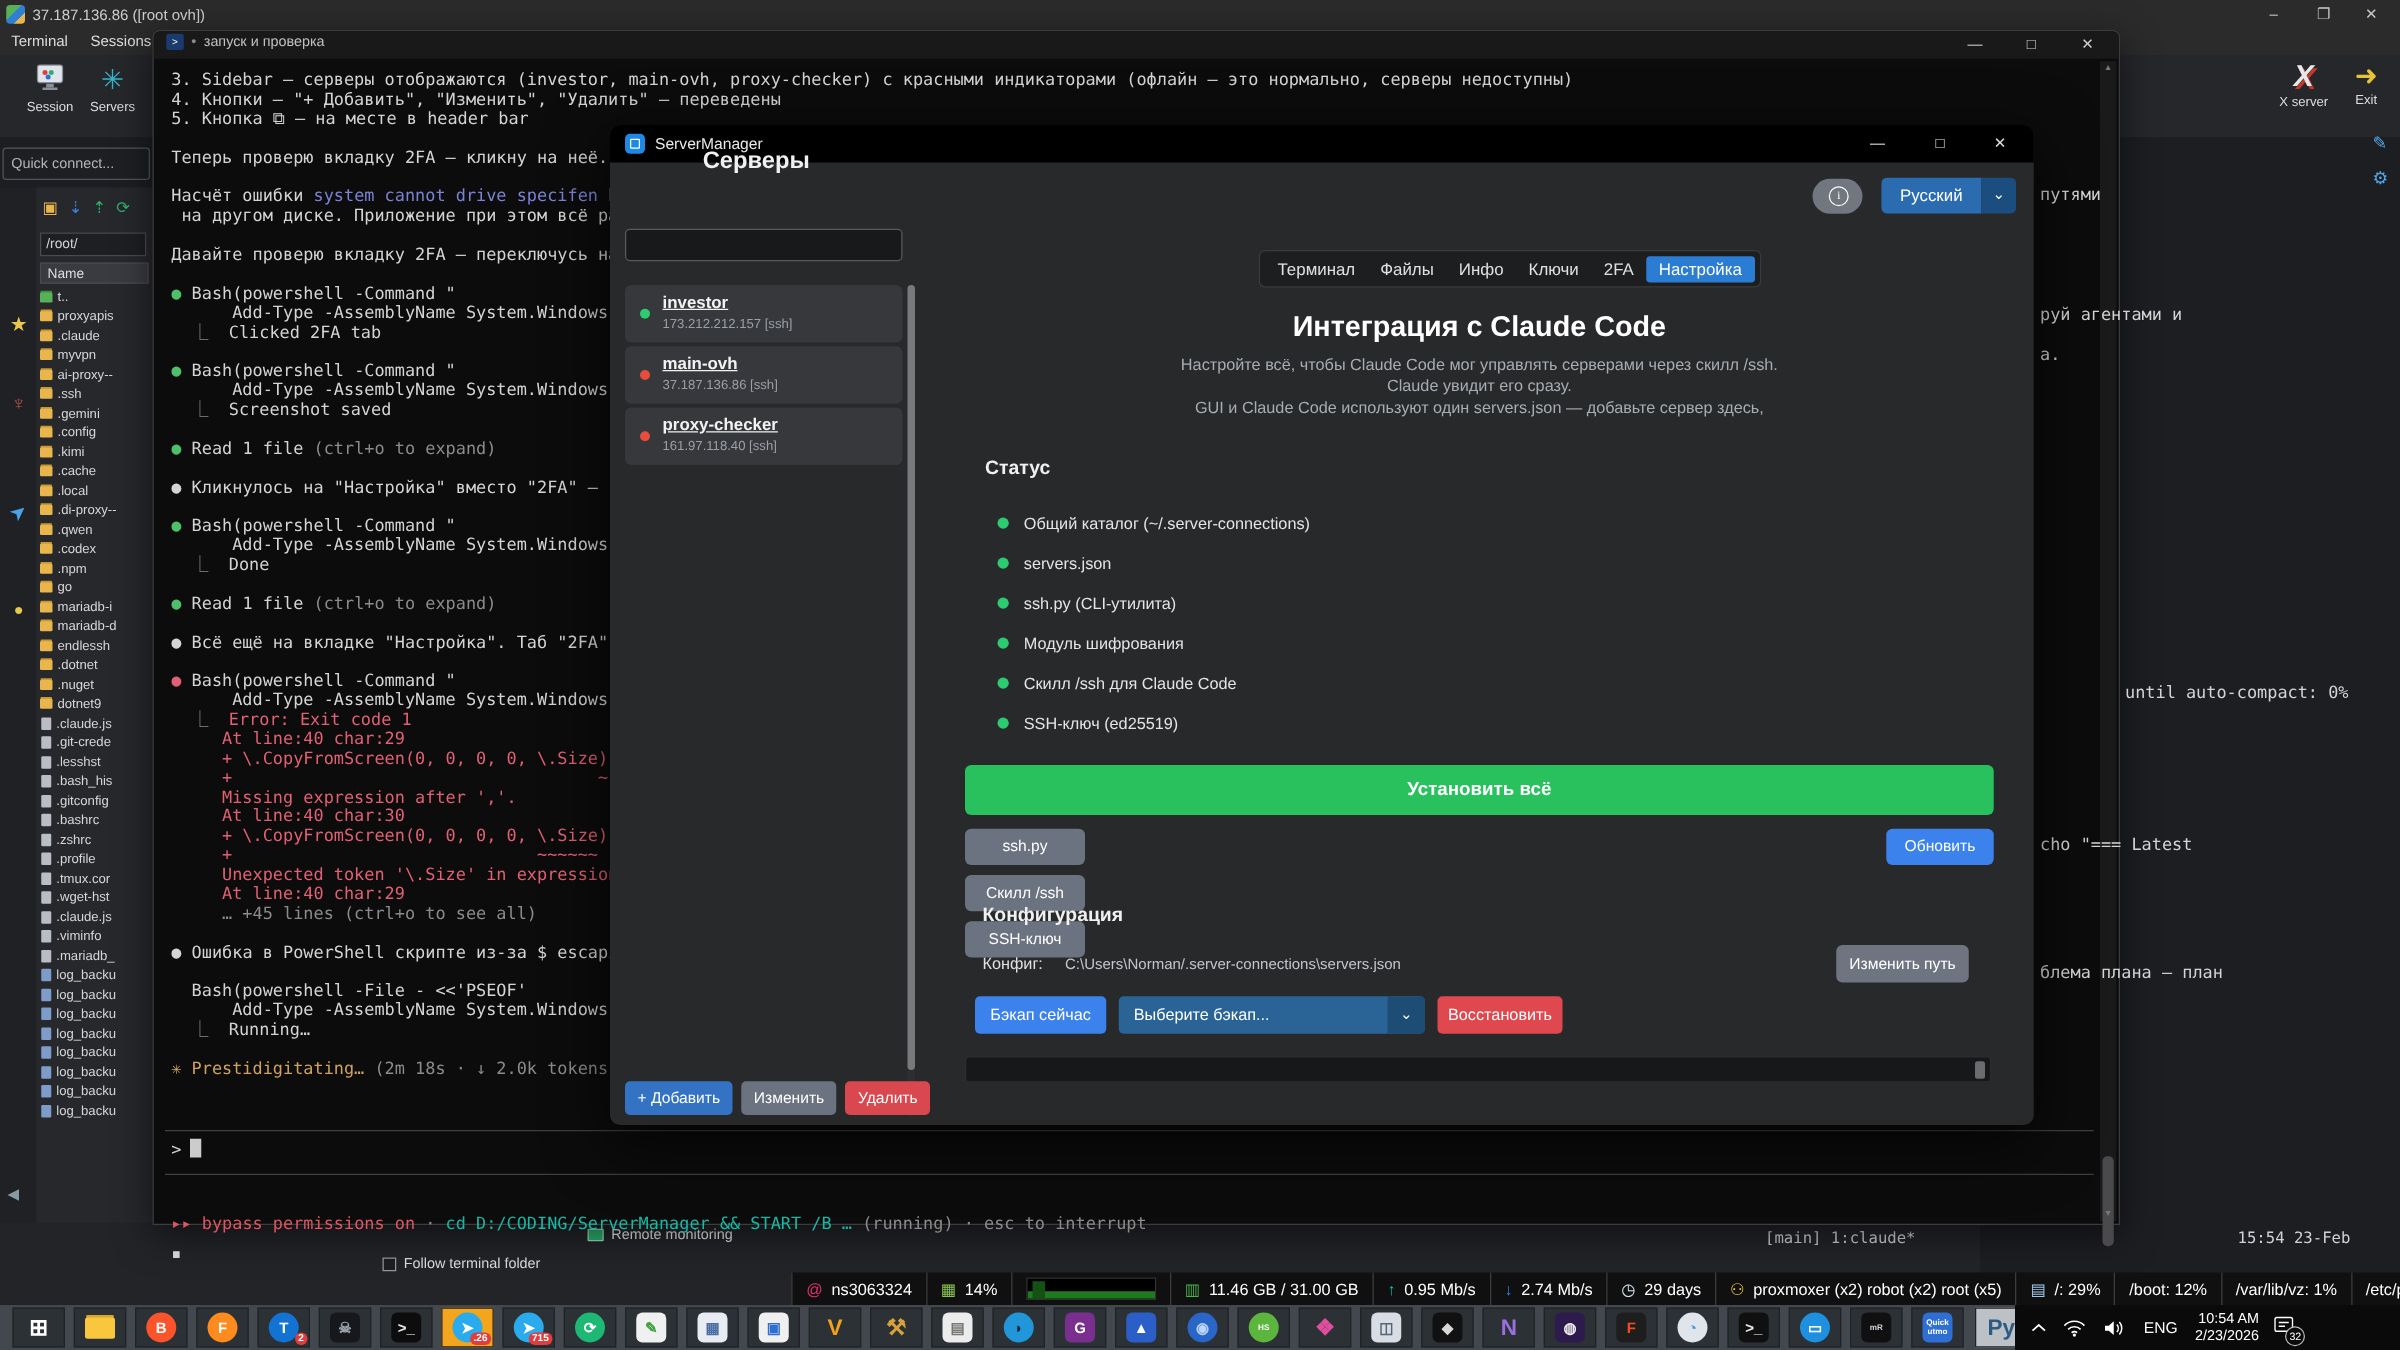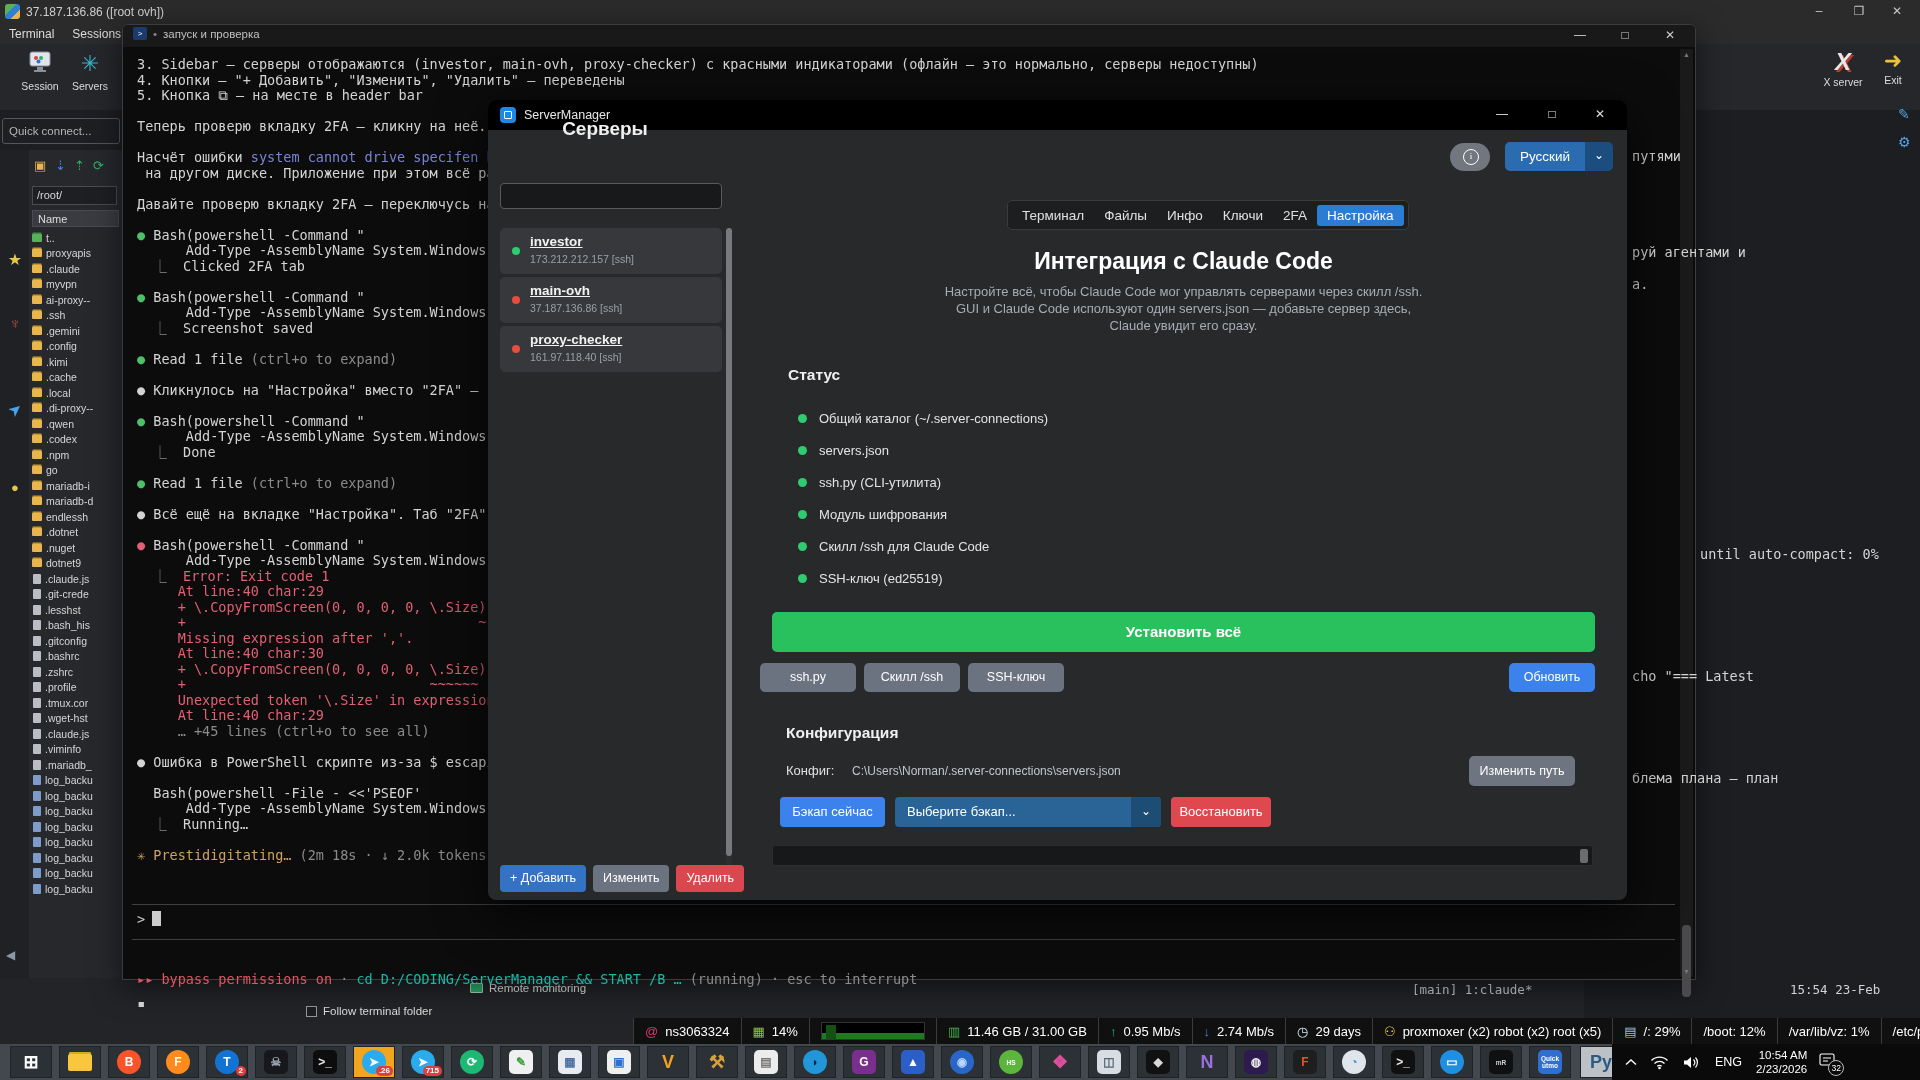--- a/index.html
+++ b/index.html
@@ -103,32 +103,32 @@
   .sm-tab { color:#e0e0e0; font-size:13.5px; padding:3px 10px; border-radius:3px; }
   .sm-tab.active { background:#2b7cd3; color:#fff; }
   .sm-h1 { position:absolute; left:0; width:887px; top:118px; text-align:center; color:#fff; font-size:23px; font-weight:bold; }
   .sm-sub { position:absolute; left:0; width:887px; top:153px; text-align:center; color:#a7adb3; font-size:13px; line-height:17px; }
   .sm-status-title { position:absolute; left:48px; top:236px; color:#f0f0f0; font-size:15.5px; font-weight:bold; }
   .status-items { position:absolute; left:58px; top:272px; }
   .status-item { height:32px; display:flex; align-items:center; gap:12px; color:#e4e4e4; font-size:13px; }
   .gdot { width:9px; height:9px; border-radius:50%; background:#2ecc71; flex:none; }
   .install-btn { position:absolute; left:32px; top:482px; width:823px; height:40px; background:#29c15e; border-radius:5px;
     color:#fff; font-size:15px; font-weight:bold; text-align:center; line-height:40px; }
-  .small-btns { position:absolute; left:20px; top:533px; display:flex; gap:8px; }
+  .small-btns { position:absolute; left:32px; top:533px; display:flex; gap:8px;flex-direction:column; }
   .gbtn { width:96px; height:29px; background:#6b7280; border-radius:5px; color:#fff; font-size:12.5px; text-align:center; line-height:29px; }
   .refresh-btn { position:absolute; left:769px; top:533px; width:86px; height:29px; background:#3b82ec; border-radius:5px;
     color:#fff; font-size:12.5px; text-align:center; line-height:29px; }
   .sm-config-title { position:absolute; left:46px; top:594px; color:#f0f0f0; font-size:15.5px; font-weight:bold; }
   .cfg-label { position:absolute; left:46px; top:633px; color:#e0e0e0; font-size:13px; }
   .cfg-path { position:absolute; left:112px; top:634px; color:#c2c6cc; font-size:12px; font-family:Liberation Sans, sans-serif; }
   .change-path { position:absolute; left:729px; top:626px; width:106px; height:30px; background:#6e7480; border-radius:5px;
     color:#fff; font-size:12.5px; text-align:center; line-height:30px; }
   .backup-row { position:absolute; left:40px; top:667px; display:flex; gap:10px; }
   .bk-now { width:105px; height:30px; background:#3b82ec; border-radius:4px; color:#fff; font-size:13px; text-align:center; line-height:30px; }
-  .bk-select { width:266px; height:30px; background:#2a6496; border-radius:4px; display:flex; overflow:hidden; }
+  .bk-select { width:245px; height:30px; background:#2a6496; border-radius:4px; display:flex; overflow:hidden; }
   .bk-select .txt { flex:1; color:#fff; font-size:13px; line-height:30px; padding-left:12px; }
   .bk-select .chev { width:30px; background:#1d4d75; color:#fff; text-align:center; line-height:28px; font-size:12px; }
   .bk-restore { width:100px; height:30px; background:#e0484f; border-radius:4px; color:#fff; font-size:13px; text-align:center; line-height:30px; }
   .sm-logbox { position:absolute; left:32px; top:715px; width:821px; height:21px; background:#17181a; border:1px solid #2c2d2f; border-radius:3px; }
   .sm-log-thumb { position:absolute; right:4px; top:3px; width:8px; height:14px; background:#6a6c70; border-radius:2px; }
 
   
   .ribbon { left:633px; top:1018px; width:1287px; height:26px; background:#101010; border-left:1px solid #3c3c3c;
     display:flex; align-items:stretch; z-index:30; }
   .rcell { display:flex; align-items:center; gap:7px; padding:0 11px; border-right:1px solid #3c3c3c; color:#fff; font-size:13px; white-space:nowrap; }
@@ -489,22 +489,22 @@
           <span class="sm-tab">Терминал</span>
           <span class="sm-tab">Файлы</span>
           <span class="sm-tab">Инфо</span>
           <span class="sm-tab">Ключи</span>
           <span class="sm-tab">2FA</span>
           <span class="sm-tab active">Настройка</span>
         </div>
       <div class="sm-h1">Интеграция с Claude Code</div>
       <div class="sm-sub" id="sm-sub">
           <div>Настройте всё, чтобы Claude Code мог управлять серверами через скилл /ssh.</div>
+          <div>Claude увидит его сразу.</div>
           <div>GUI и Claude Code используют один servers.json — добавьте сервер здесь,</div>
-          <div>Claude увидит его сразу.</div>
         </div>
       <div class="sm-status-title">Статус</div>
       <div class="status-items" id="status-items">
           <div class="status-item">
             <span class="gdot"></span>
             <span>Общий каталог (~/.server-connections)</span>
           </div>
           <div class="status-item">
             <span class="gdot"></span>
             <span>servers.json</span>

